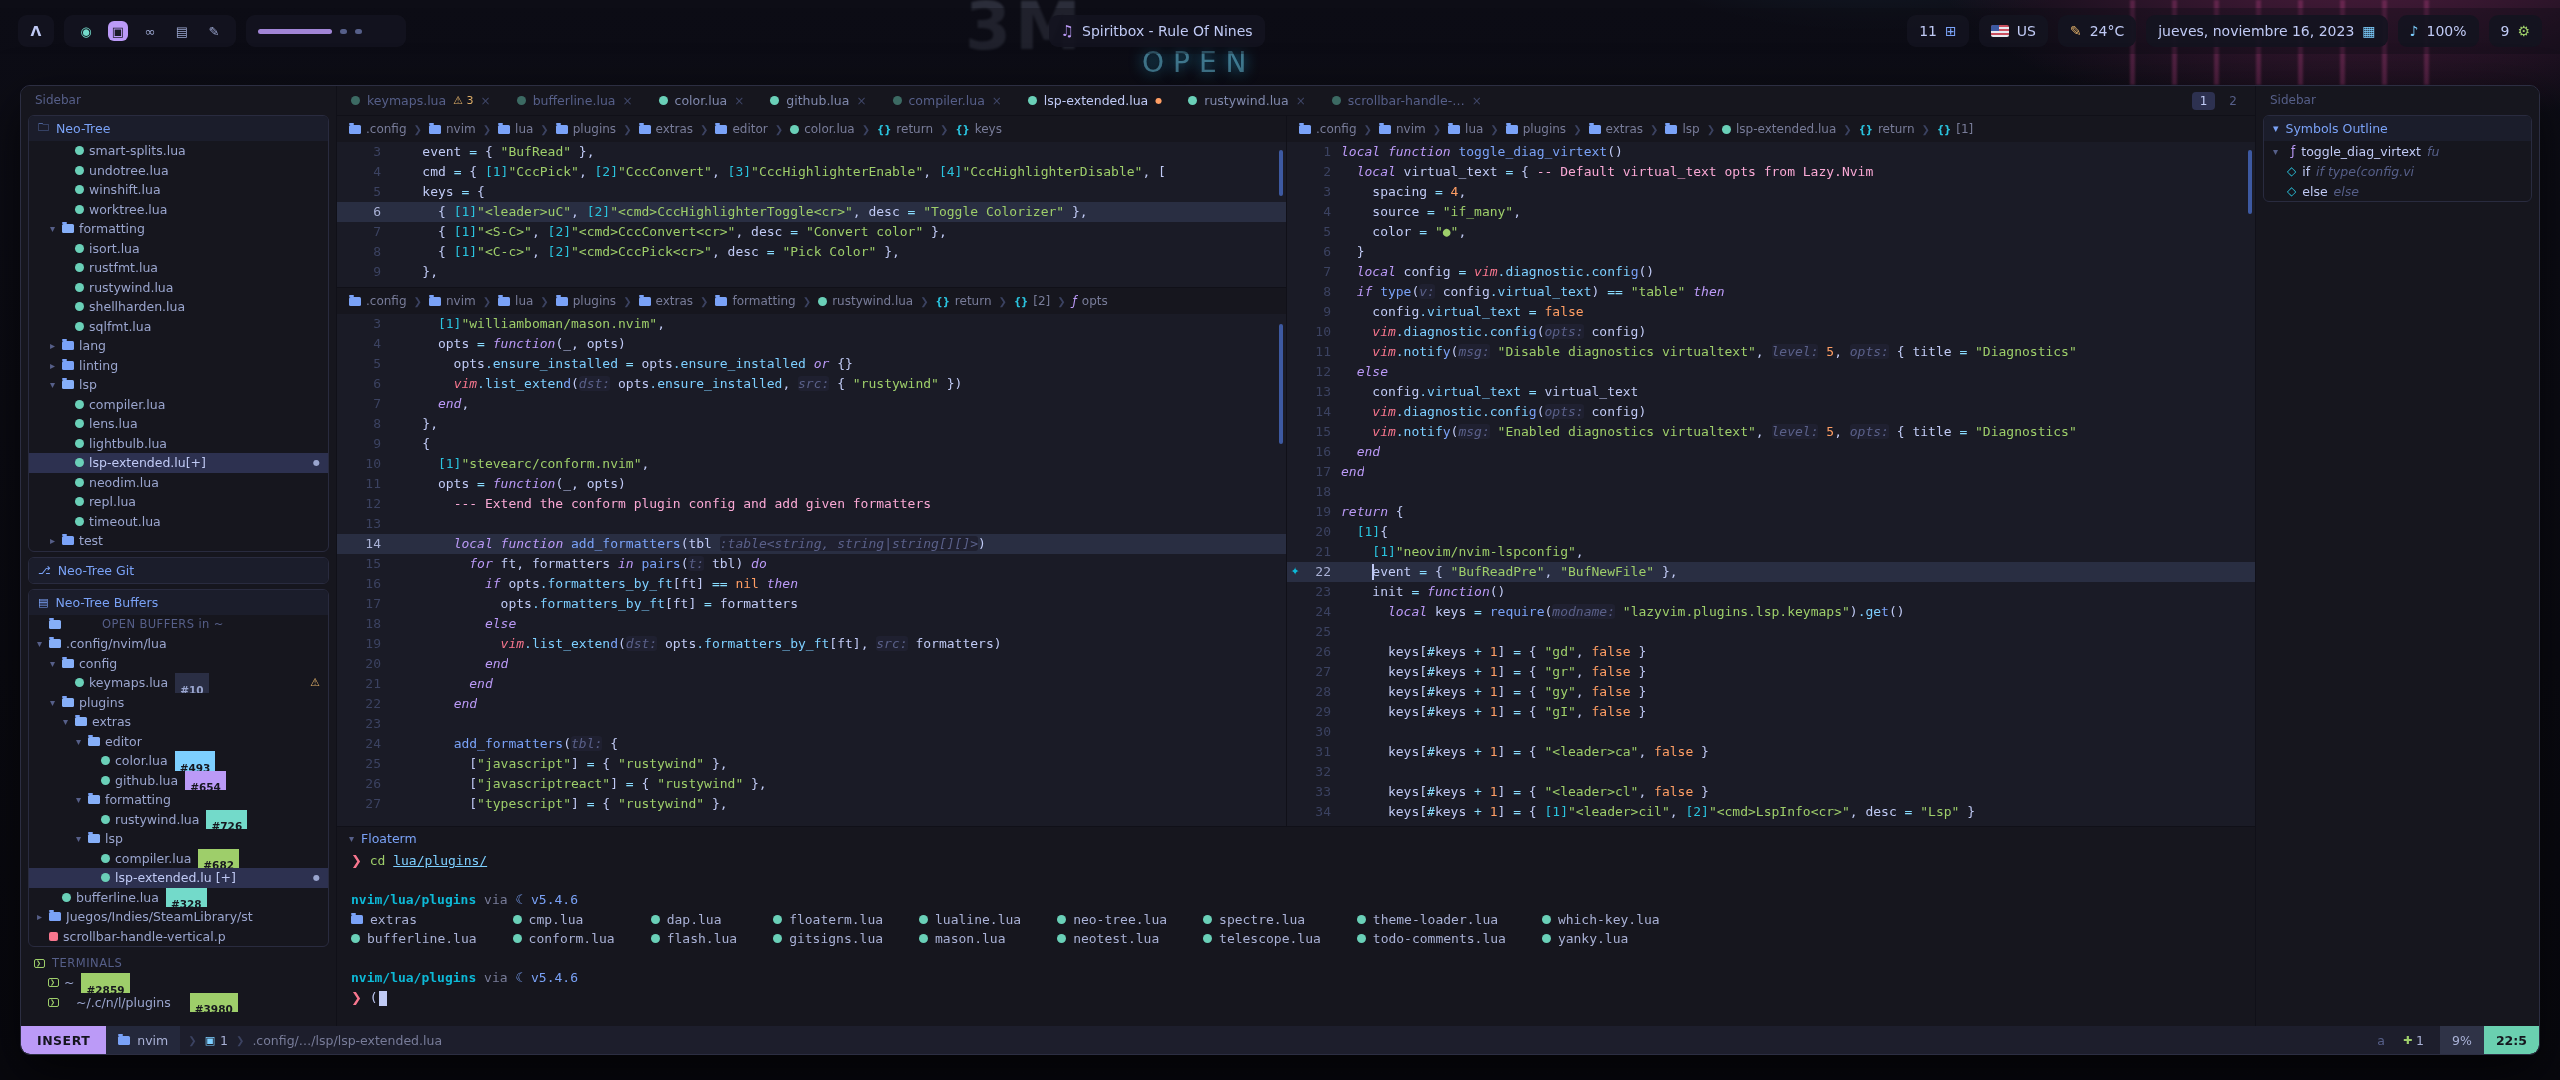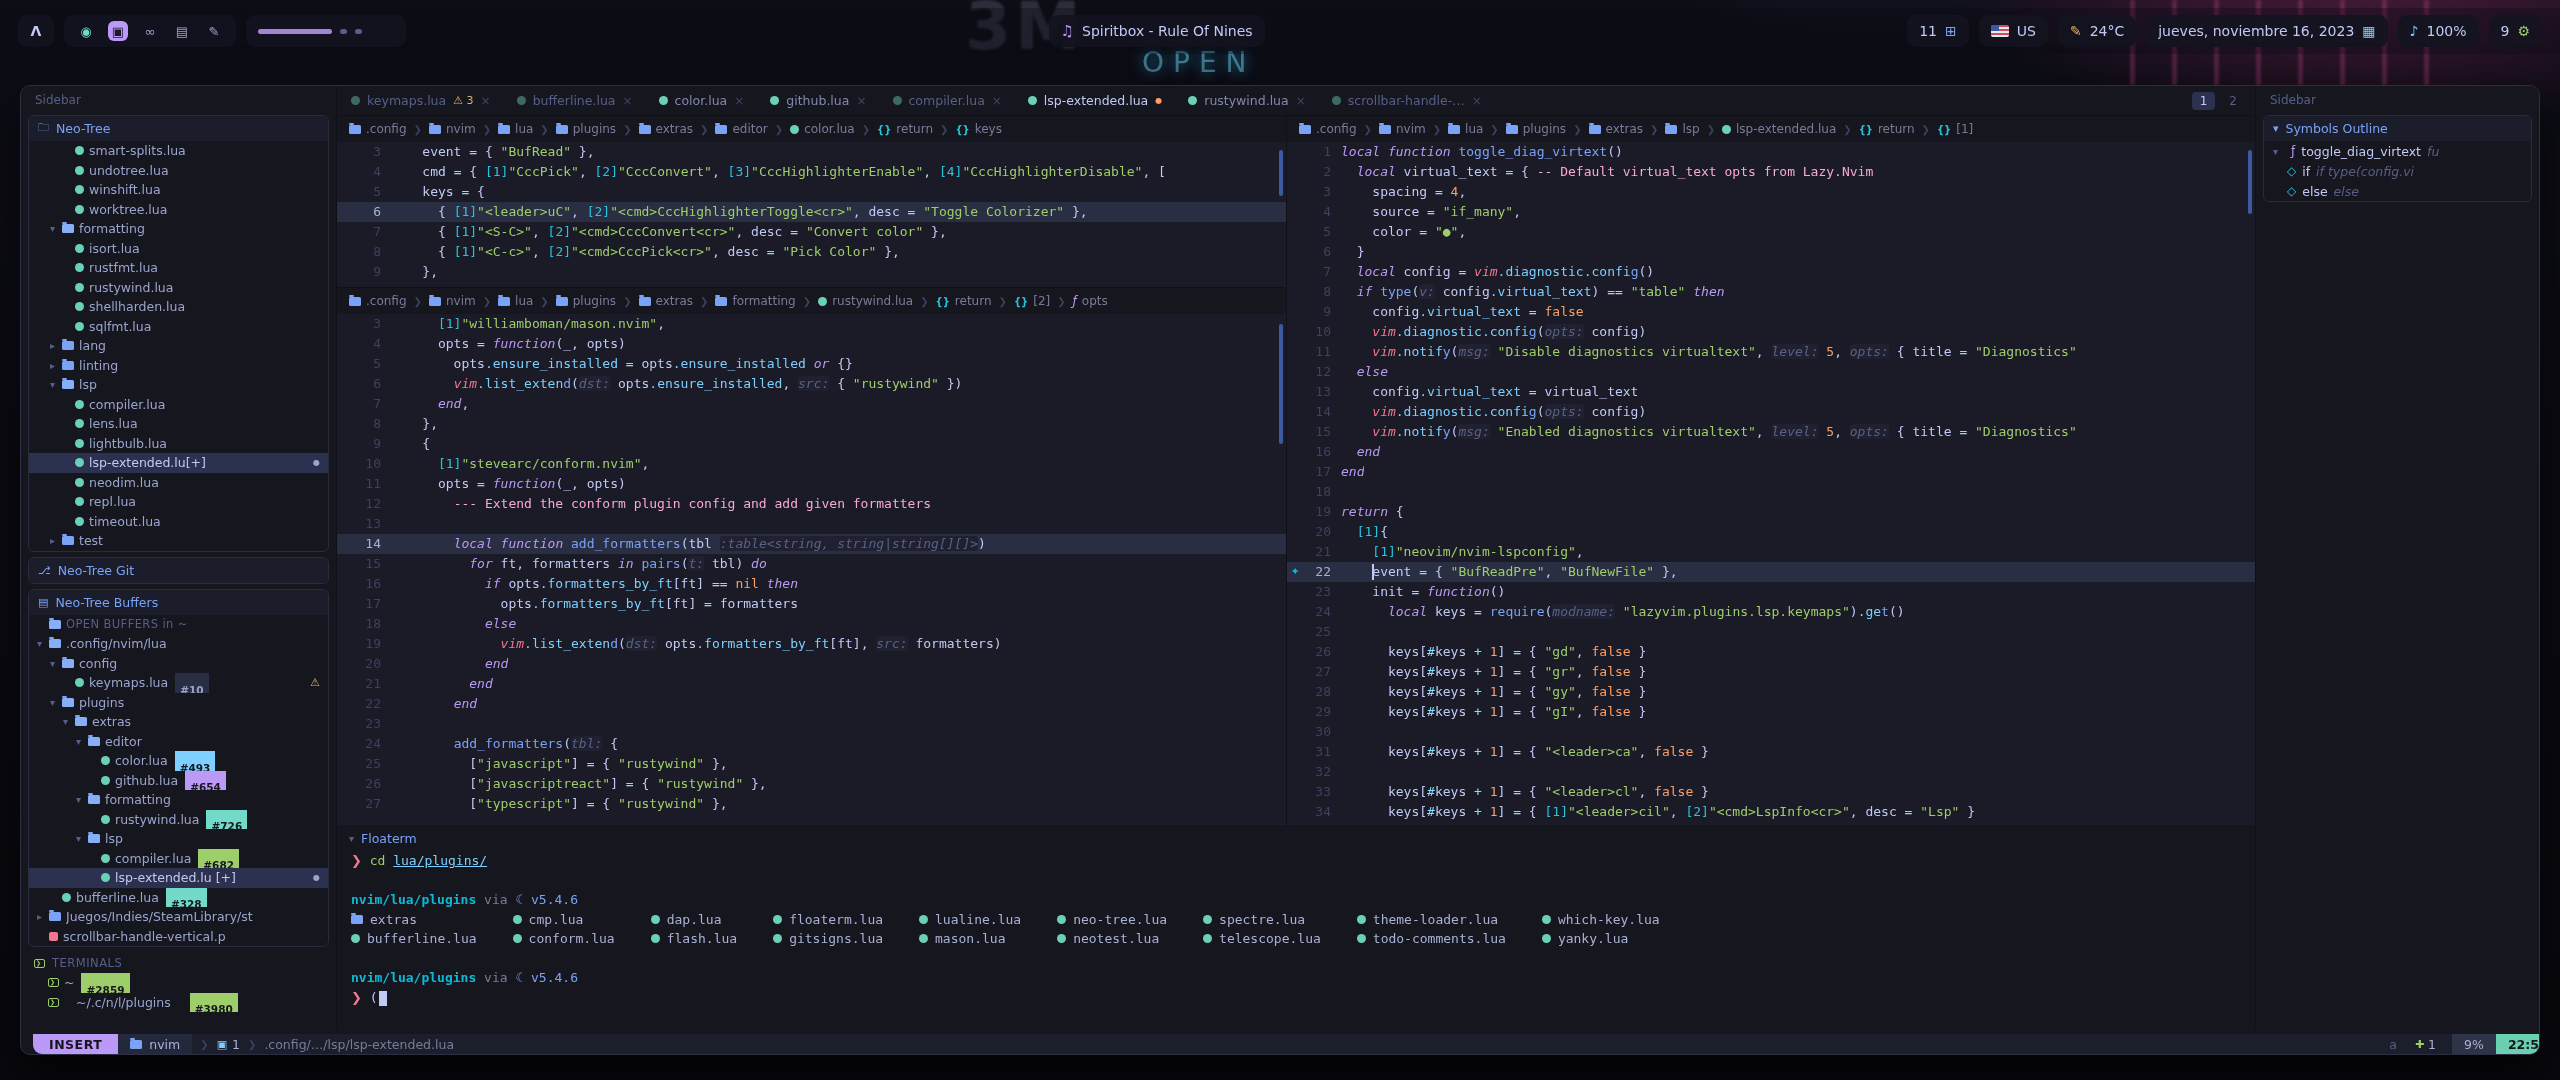--- a/index.html
+++ b/index.html
@@ -125,21 +125,21 @@
 .blockcur{display:inline-block;width:8px;height:15px;background:#c0caf5;vertical-align:middle;margin-left:1px}
 .fgrid{display:grid;grid-template-columns:repeat(9,max-content);column-gap:36px}
 .fitem{height:19.5px;display:flex;align-items:center;gap:7px;white-space:nowrap}
 .fname{color:#a9b1d6}
 
 .obox{border:1px solid #292b3f;border-radius:6px;margin:5px 7px;background:#16161e;overflow:hidden}
 .orow{height:20px;display:flex;align-items:center;gap:6px;font-size:12.5px;color:#c0caf5;white-space:nowrap;overflow:hidden;padding-right:6px}
 .ohint{color:#565f89;font-style:italic;overflow:hidden}
 .oic{font-size:12px}
 
-.statusline{position:absolute;left:12px;bottom:0;width:100%;height:20px;background:#1d1e2c;display:flex;align-items:center;font-size:12.5px;color:#787c99;border-radius:0 0 9px 9px;overflow:hidden}
+.statusline{position:absolute;left:0;bottom:0;width:100%;height:28px;background:#1d1e2c;display:flex;align-items:center;font-size:12.5px;color:#787c99;border-radius:0 0 9px 9px;overflow:hidden}
 .sl-mode{background:#bb9af7;color:#15151e;font-weight:bold;height:100%;display:flex;align-items:center;padding:0 16px;letter-spacing:.5px}
 .sl-seg{background:#24283b;height:100%;display:flex;align-items:center;gap:7px;padding:0 12px;color:#a9b1d6}
 .sl-sep{color:#3b4261;margin:0 8px;font-size:10px}
 .sl-win{display:flex;align-items:center;gap:5px;color:#a9b1d6}
 .sl-win .wic{color:#7dcfff;font-size:11px}
 .sl-path{color:#787c99}
 .sl-right{margin-left:auto;display:flex;align-items:center;height:100%}
 .sl-dim{color:#565f89;margin-right:18px}
 .sl-diff{display:flex;align-items:center;gap:4px;color:#a9b1d6;margin-right:16px}
 .sl-diff .plus{color:#9ece6a;font-size:11px}
@@ -309,21 +309,21 @@
           <div class="shead">
             <span class="sic">⎇</span>
             <span>Neo-Tree Git</span>
           </div>
         </div>
         <div class="nbox">
           <div class="shead">
             <span class="sic">▤</span>
             <span>Neo-Tree Buffers</span>
           </div>
-          <div class="trow thdr" style="padding-left: 20px;">
+          <div class="trow thdr" style="padding-left: 20px; gap: 36px;">
             <span class="ic ic-folder-open"></span>
             <span class="tlb">OPEN BUFFERS in ~</span>
           </div>
           <div class="trow" style="padding-left: 8px;">
             <span class="tcaret">▾</span>
             <span class="ic ic-folder-open"></span>
             <span class="tlb">.config/nvim/lua</span>
           </div>
           <div class="trow" style="padding-left: 21px;">
             <span class="tcaret">▾</span>

